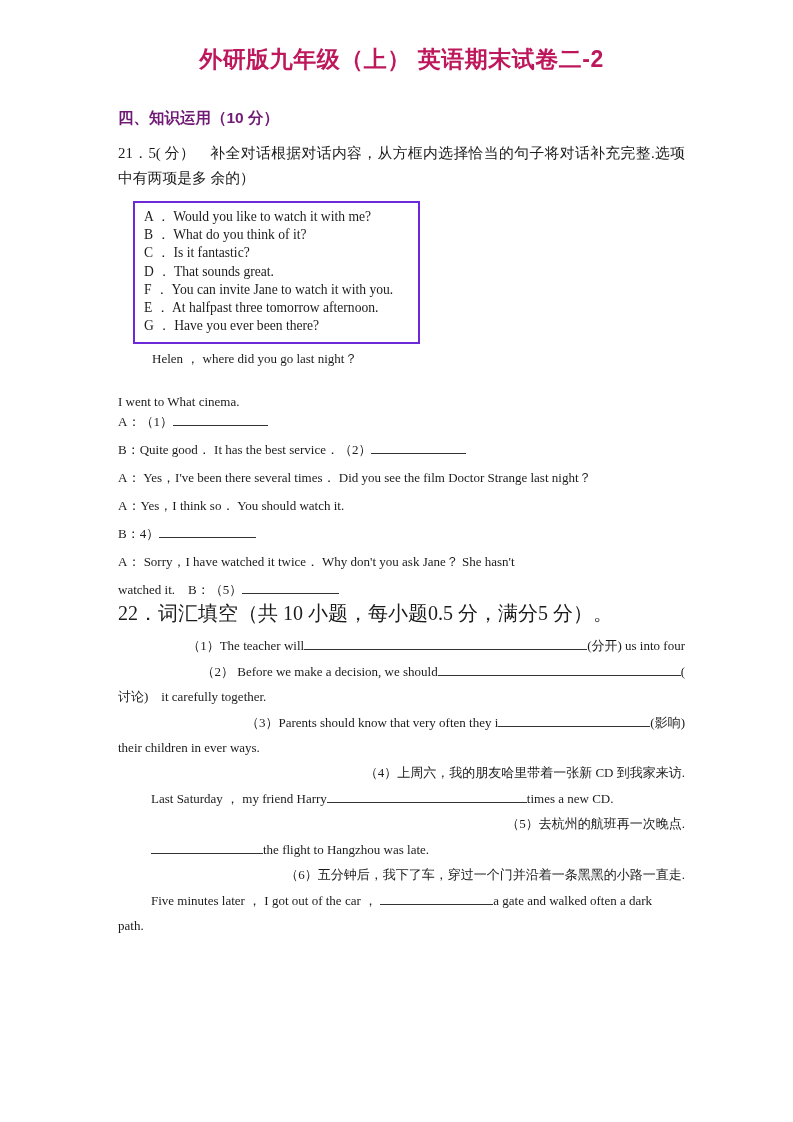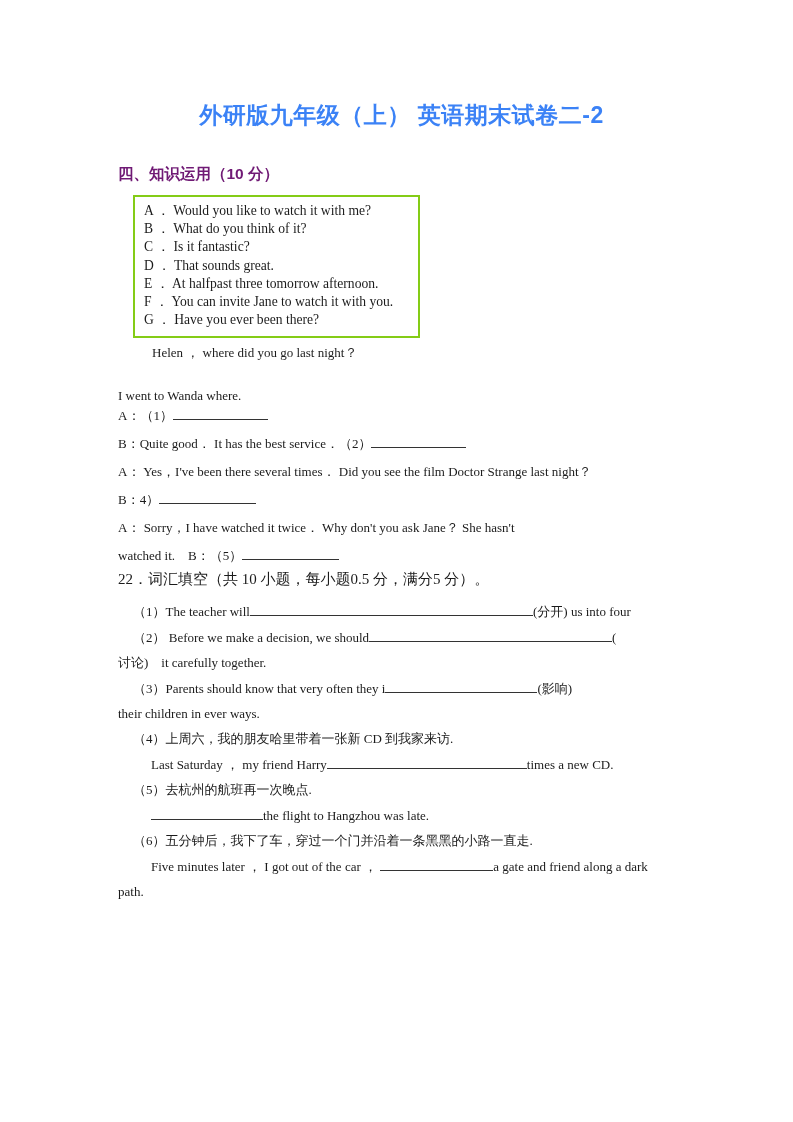--- a/index.html
+++ b/index.html
@@ -11,124 +11,126 @@
   body {
     font-family: "Liberation Serif", "DejaVu Serif", serif;
     color: #1b1b1b;
     -webkit-font-smoothing: antialiased;
   }
   .sheet {
     width: 567px;
     padding: 0 108px 0 118px;
   }
   .title {
-    margin: 100px 0 0 0;
+    margin: 44px 0 0 0;
     font-family: "Liberation Sans", "DejaVu Sans", sans-serif;
     font-size: 23px;
     font-weight: 700;
     text-align: center;
     letter-spacing: 0.5px;
-    color: #3b82f6;
+    color: #be185d;
   }
   .sec-heading {
     margin-top: 33px;
     font-family: "Liberation Sans", "DejaVu Sans", sans-serif;
     font-size: 15.5px;
     font-weight: 700;
     color: #701a75;
   }
   .stem {
     margin: 12px 0 0 0;
     font-size: 14.8px;
     line-height: 25px;
     text-align: justify;
   }
   .options-box {
     margin: 10px 0 0 15px;
     width: 266px;
-    border: 2px solid #84cc16;
+    border: 2px solid #6d28d9;
     padding: 5px 8px 7px 9px;
     font-size: 13.6px;
   }
   .opt-line {
     line-height: 18.2px;
     white-space: nowrap;
   }
   .dialog, .q22-lines {
     font-size: 13px;
   }
   .dline {
     line-height: 19px;
     margin-top: 9px;
     white-space: nowrap;
   }
   #dialog .dline:nth-child(1) { margin-top: 5px;  padding-left: 34px; }
   #dialog .dline:nth-child(2) { margin-top: 24px; }
   #dialog .dline:nth-child(3) { margin-top: 1px; }
   .q22-heading {
     margin: 5px 0 0 0;
-    font-size: 15px;
+    font-size: 20px;
     line-height: 19px;
   }
   .qline {
     line-height: 18px;
     margin-top: 7px;
     white-space: nowrap;
   }
   #q22-lines .qline:nth-child(1) { margin-top: 13px; }
-  .ind  { padding-left: 15px; }
+  .ind  { padding-left: 15px; text-align: right; }
   .ind2 { padding-left: 33px; }
   .blank {
     display: inline-block;
     height: 13px;
     border-bottom: 1.4px solid #333;
     vertical-align: baseline;
   }
 </style>
 </head>
 <body>
 
 <div class="sheet">
 
   <h1 class="title">外研版九年级（上） 英语期末试卷二-2</h1>
 
   <div class="sec-heading">四、知识运用（10 分）</div>
 
+  <p class="stem">21．5( 分）　补全对话根据对话内容，从方框内选择恰当的句子将对话补充完整.选项中有两项是多 余的）</p>
 
   <div class="options-box" id="options-box">
       <div class="opt-line">A ． Would you like to watch it with me?</div>
       <div class="opt-line">B ． What do you think of it?</div>
       <div class="opt-line">C ． Is it fantastic?</div>
       <div class="opt-line">D ． That sounds great.</div>
+      <div class="opt-line">F ． You can invite Jane to watch it with you.</div>
       <div class="opt-line">E ． At halfpast three tomorrow afternoon.</div>
-      <div class="opt-line">F ． You can invite Jane to watch it with you.</div>
       <div class="opt-line">G ． Have you ever been there?</div>
     </div>
 
   <div class="dialog" id="dialog">
       <div class="dline"><span>Helen ， where did you go last night？</span></div>
-      <div class="dline"><span>I went to Wanda where.</span></div>
+      <div class="dline"><span>I went to What cinema.</span></div>
       <div class="dline"><span>A：（1）</span><span class="blank" style="width: 95px;"></span></div>
       <div class="dline"><span>B：Quite good． It has the best service．（2）</span><span class="blank" style="width: 95px;"></span></div>
       <div class="dline"><span>A： Yes，I've been there several times． Did you see the film Doctor Strange last night？</span></div>
+      <div class="dline"><span>A：Yes，I think so． You should watch it.</span></div>
       <div class="dline"><span>B：4）</span><span class="blank" style="width: 97px;"></span></div>
       <div class="dline"><span>A： Sorry，I have watched it twice． Why don't you ask Jane？ She hasn't</span></div>
       <div class="dline"><span>watched it.　B：（5）</span><span class="blank" style="width: 97px;"></span></div>
     </div>
 
   <p class="q22-heading">22．词汇填空（共 10 小题，每小题0.5 分，满分5 分）。</p>
 
   <div class="q22-lines" id="q22-lines">
       <div class="qline ind"><span>（1）The teacher will</span><span class="blank" style="width: 283px;"></span><span>(分开) us into four</span></div>
       <div class="qline ind"><span>（2） Before we make a decision, we should</span><span class="blank" style="width: 243px;"></span><span>(</span></div>
       <div class="qline"><span>讨论)　it carefully together.</span></div>
       <div class="qline ind"><span>（3）Parents  should know that very often they i</span><span class="blank" style="width: 152px;"></span><span>(影响)</span></div>
       <div class="qline"><span>their children in ever ways.</span></div>
       <div class="qline ind"><span>（4）上周六，我的朋友哈里带着一张新 CD  到我家来访.</span></div>
       <div class="qline ind2"><span>Last  Saturday ， my friend Harry</span><span class="blank" style="width: 200px;"></span><span>times a new CD.</span></div>
       <div class="qline ind"><span>（5）去杭州的航班再一次晚点.</span></div>
       <div class="qline ind2"><span class="blank" style="width: 112px;"></span><span>the flight to Hangzhou was late.</span></div>
       <div class="qline ind"><span>（6）五分钟后，我下了车，穿过一个门并沿着一条黑黑的小路一直走.</span></div>
-      <div class="qline ind2"><span>Five minutes later ， I got out of the car ， </span><span class="blank" style="width: 113px;"></span><span>a gate and friend along a dark</span></div>
+      <div class="qline ind2"><span>Five minutes later ， I got out of the car ， </span><span class="blank" style="width: 113px;"></span><span>a gate and walked often a dark</span></div>
       <div class="qline"><span>path.</span></div>
     </div>
 
 </div>
 
 </body></html>

